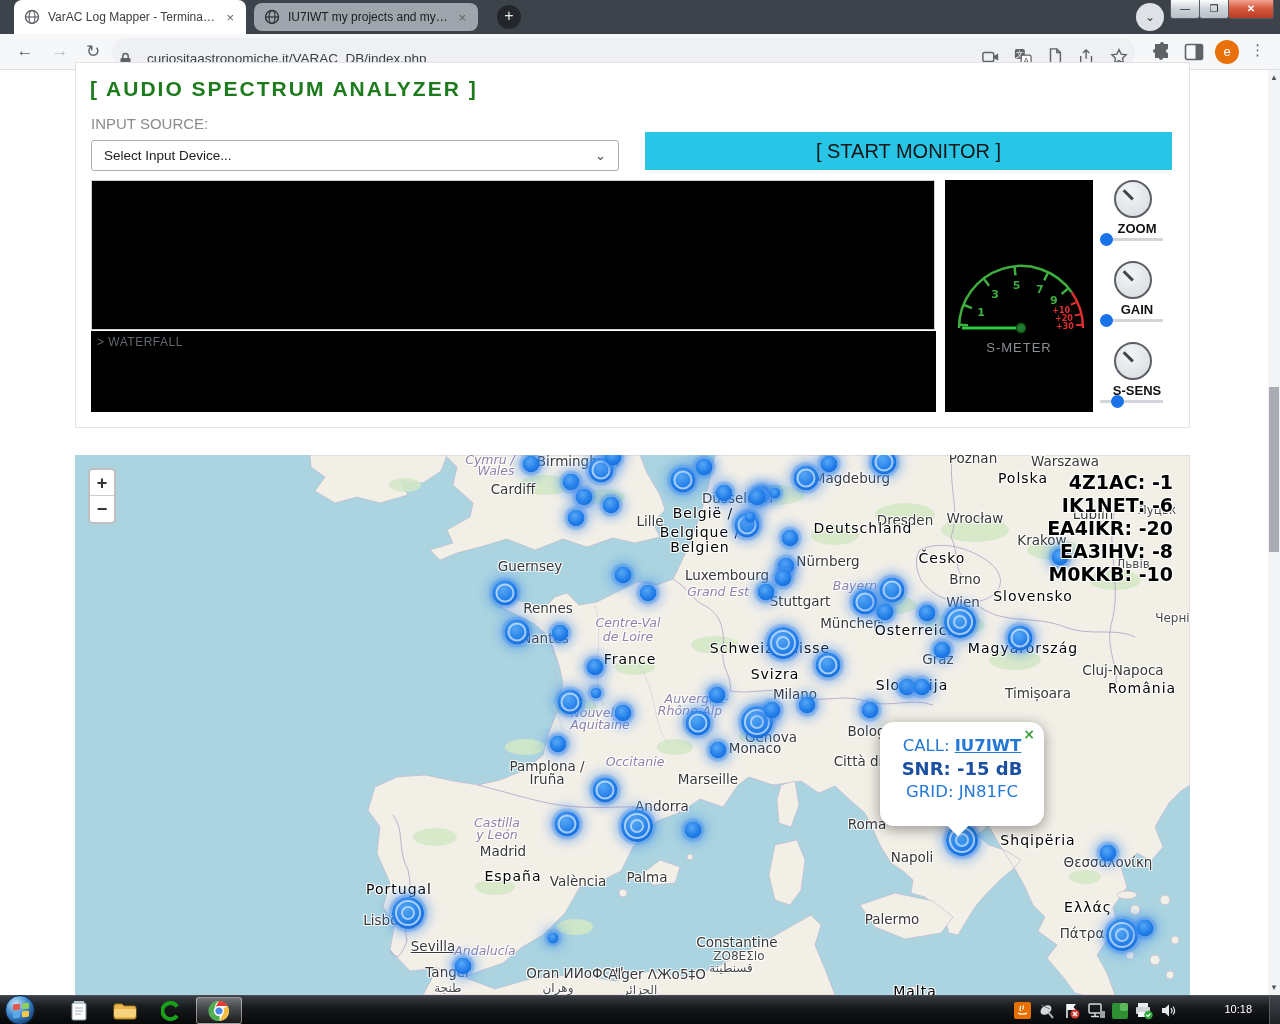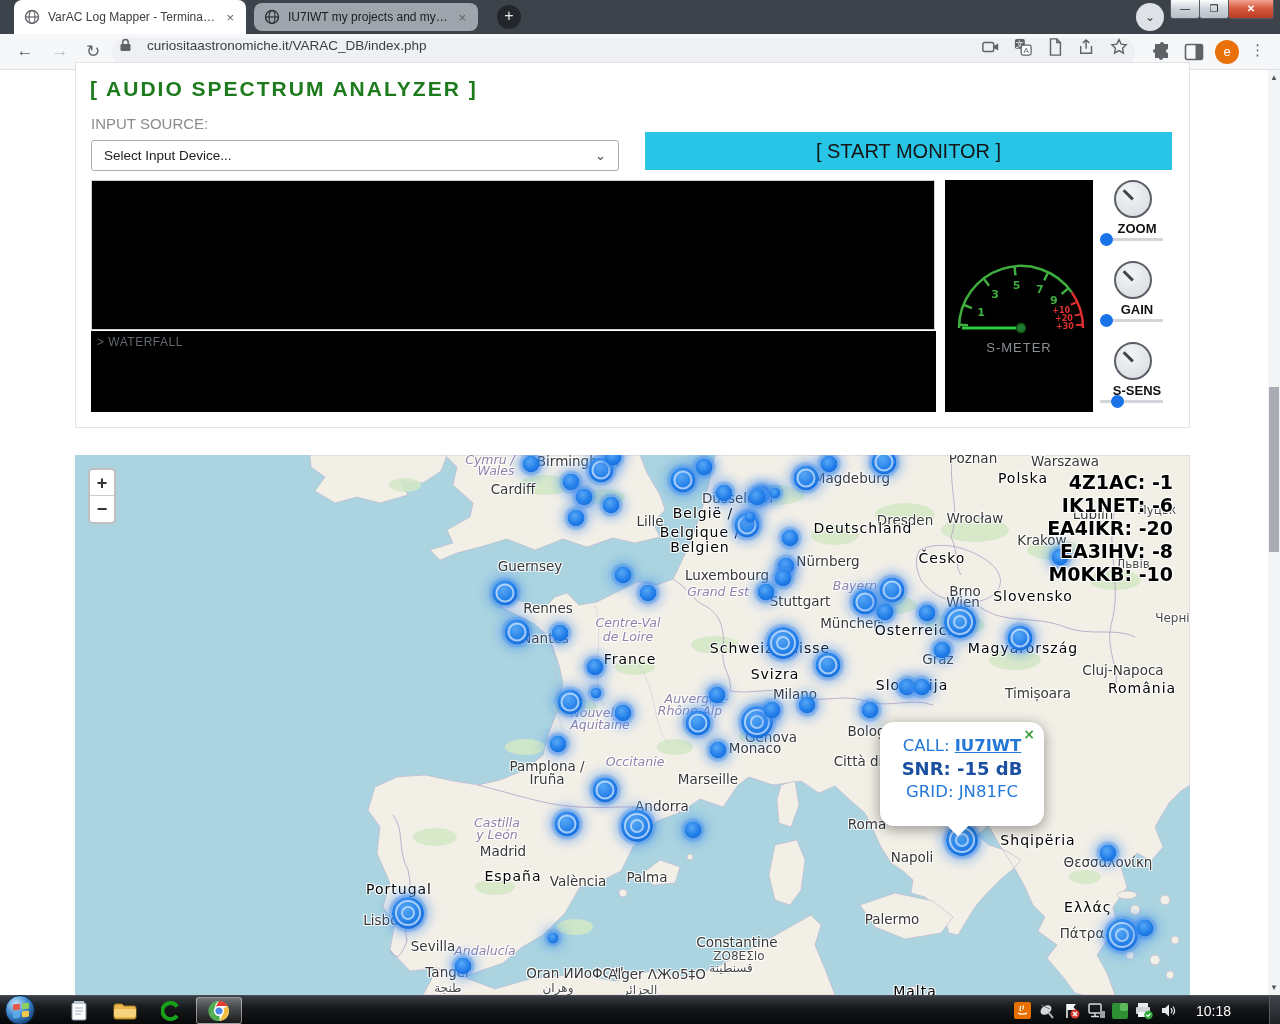--- a/index.html
+++ b/index.html
@@ -22,21 +22,21 @@
   .winbtns{position:absolute;right:6px;top:0;display:flex;}
   .winbtn{width:30px;height:19px;border:1px solid #565b62;border-top:none;
     background:linear-gradient(#fdfdfe,#cfd5dc 45%,#b9c0c9);border-radius:0 0 3px 3px;
     color:#222;font-size:10px;text-align:center;line-height:17px;margin-left:-1px;}
   .winbtn.close{width:46px;background:linear-gradient(#f2a492,#d85c3f 45%,#b93a22);color:#fff;font-weight:bold;}
 
   
   #toolbar{position:absolute;left:0;top:34px;width:1280px;height:36px;background:#f6f7f9;border-bottom:1px solid #dcdee2;}
   .navic{position:absolute;top:7px;font-size:17px;color:#5f6368;width:22px;text-align:center;}
   #omnibox{position:absolute;left:112px;top:4px;width:1023px;height:28px;border-radius:14px;background:#eef0f3;
-    display:flex;align-items:flex-start;}
+    display:flex;align-items:flex-end;}
   #omnibox .url{font-size:13.5px;color:#3c4043;margin-left:8px;flex:1;}
   .boxic{width:18px;height:18px;margin:0 7px;flex:none;}
   .rightic{position:absolute;top:8px;width:20px;height:20px;}
   #avatar{position:absolute;left:1215px;top:6px;width:24px;height:24px;border-radius:50%;background:#e8710a;
     color:#fff;font-size:13px;text-align:center;line-height:24px;}
   #kebab{position:absolute;left:1250px;top:7px;font-size:15px;color:#5f6368;letter-spacing:0;}
 
   
   #panel{position:absolute;left:75px;top:62px;width:1115px;height:366px;background:#fff;border:1px solid #e3e3e3;}
   #an-title{position:absolute;left:90px;top:77px;font-size:21px;font-weight:bold;color:#1d7a1d;letter-spacing:2px;}
@@ -104,21 +104,21 @@
   #taskbar{position:absolute;left:0;top:995px;width:1280px;height:29px;
     background:linear-gradient(#3a3e44,#17191c 40%,#060708);border-top:1px solid #4a4f56;}
   #startorb{position:absolute;left:5px;top:-1px;width:30px;height:30px;border-radius:50%;
     background:radial-gradient(circle at 35% 28%,#bfe3ff,#3d86c9 45%,#123a6b 85%);border:1px solid #0c2746;}
   .orbflag{position:absolute;width:7px;height:6px;border-radius:1px;}
   .taskic{position:absolute;top:3px;width:30px;height:24px;display:flex;align-items:center;justify-content:center;}
   #chrome-task{position:absolute;left:196px;top:1px;width:46px;height:27px;border:1px solid rgba(255,255,255,.45);
     border-radius:3px;background:linear-gradient(rgba(255,255,255,.30),rgba(255,255,255,.08));
     display:flex;align-items:center;justify-content:center;}
   .trayic{position:absolute;top:5px;width:20px;height:19px;display:flex;align-items:center;justify-content:center;}
-  #clock{position:absolute;left:1196px;top:7px;width:56px;text-align:left;color:#fff;font-size:14px;}
+  #clock{position:absolute;left:1196px;top:7px;width:56px;text-align:right;color:#fff;font-size:11px;}
   #showdesk{position:absolute;left:1269px;top:0;width:11px;height:29px;border-left:1px solid #585d64;
     background:linear-gradient(#41454c,#1e2023);}
 </style>
 </head>
 <body>
 
 <div id="titlebar">
   <div class="tab" id="tab-active">
     <svg class="globe" viewBox="0 0 16 16">
         <circle cx="8" cy="8" r="6.5" fill="none" stroke="#5f6368" stroke-width="1.4"></circle>
@@ -334,33 +334,33 @@
       <div class="maplbl city" style="left: 1018px; top: 59px;">Lublin</div>
       <div class="maplbl for" style="left: 1082px; top: 55px;">Луцьк</div>
       <div class="maplbl for" style="left: 1058px; top: 109px;">Львів</div>
       <div class="maplbl for" style="left: 1101px; top: 163px;">Чернів</div>
       <div class="maplbl city" style="left: 753px; top: 106px;">Nürnberg</div>
       <div class="maplbl city" style="left: 725px; top: 146px;">Stuttgart</div>
       <div class="maplbl city" style="left: 776px; top: 168px;">München</div>
       <div class="maplbl city" style="left: 652px; top: 120px;">Luxembourg</div>
       <div class="maplbl city" style="left: 473px; top: 153px;">Rennes</div>
       <div class="maplbl city" style="left: 470px; top: 183px;">Nantes</div>
-      <div class="maplbl city" style="left: 890px; top: 136px;">Brno</div>
+      <div class="maplbl city" style="left: 890px; top: 124px;">Brno</div>
       <div class="maplbl city" style="left: 888px; top: 147px;">Wien</div>
       <div class="maplbl city" style="left: 863px; top: 204px;">Graz</div>
       <div class="maplbl city" style="left: 720px; top: 239px;">Milano</div>
       <div class="maplbl city" style="left: 696px; top: 282px;">Genova</div>
       <div class="maplbl city" style="left: 680px; top: 293px;">Monaco</div>
       <div class="maplbl city" style="left: 633px; top: 324px;">Marseille</div>
       <div class="maplbl city" style="left: 800px; top: 276px;">Bologna</div>
       <div class="maplbl city" style="left: 783px; top: 306px;">Città di</div>
       <div class="maplbl city" style="left: 428px; top: 396px;">Madrid</div>
       <div class="maplbl city" style="left: 503px; top: 426px;">València</div>
       <div class="maplbl city" style="left: 572px; top: 422px;">Palma</div>
-      <div class="maplbl city" style="left: 358px; top: 491px;">Sevilla</div>
+      <div class="maplbl city" style="left: 358px; top: 491px; text-decoration: underline;">Sevilla</div>
       <div class="maplbl city" style="left: 310px; top: 465px;">Lisboa</div>
       <div class="maplbl city" style="left: 373px; top: 517px;">Tanger</div>
       <div class="maplbl city" style="left: 500px; top: 518px;">Oran ⵍⵍoΦO‡l</div>
       <div class="maplbl city" style="left: 582px; top: 519px;">Alger ΛЖo5‡O</div>
       <div class="maplbl city" style="left: 662px; top: 487px;">Constantine</div>
       <div class="maplbl for" style="left: 664px; top: 501px;">ZO8EΣIo</div>
       <div class="maplbl for" style="left: 656px; top: 513px;">قسنطينة</div>
       <div class="maplbl for" style="left: 483px; top: 533px;">وهران</div>
       <div class="maplbl for" style="left: 373px; top: 533px;">طنجة</div>
       <div class="maplbl for" style="left: 565px; top: 535px;">الجزائر</div>

